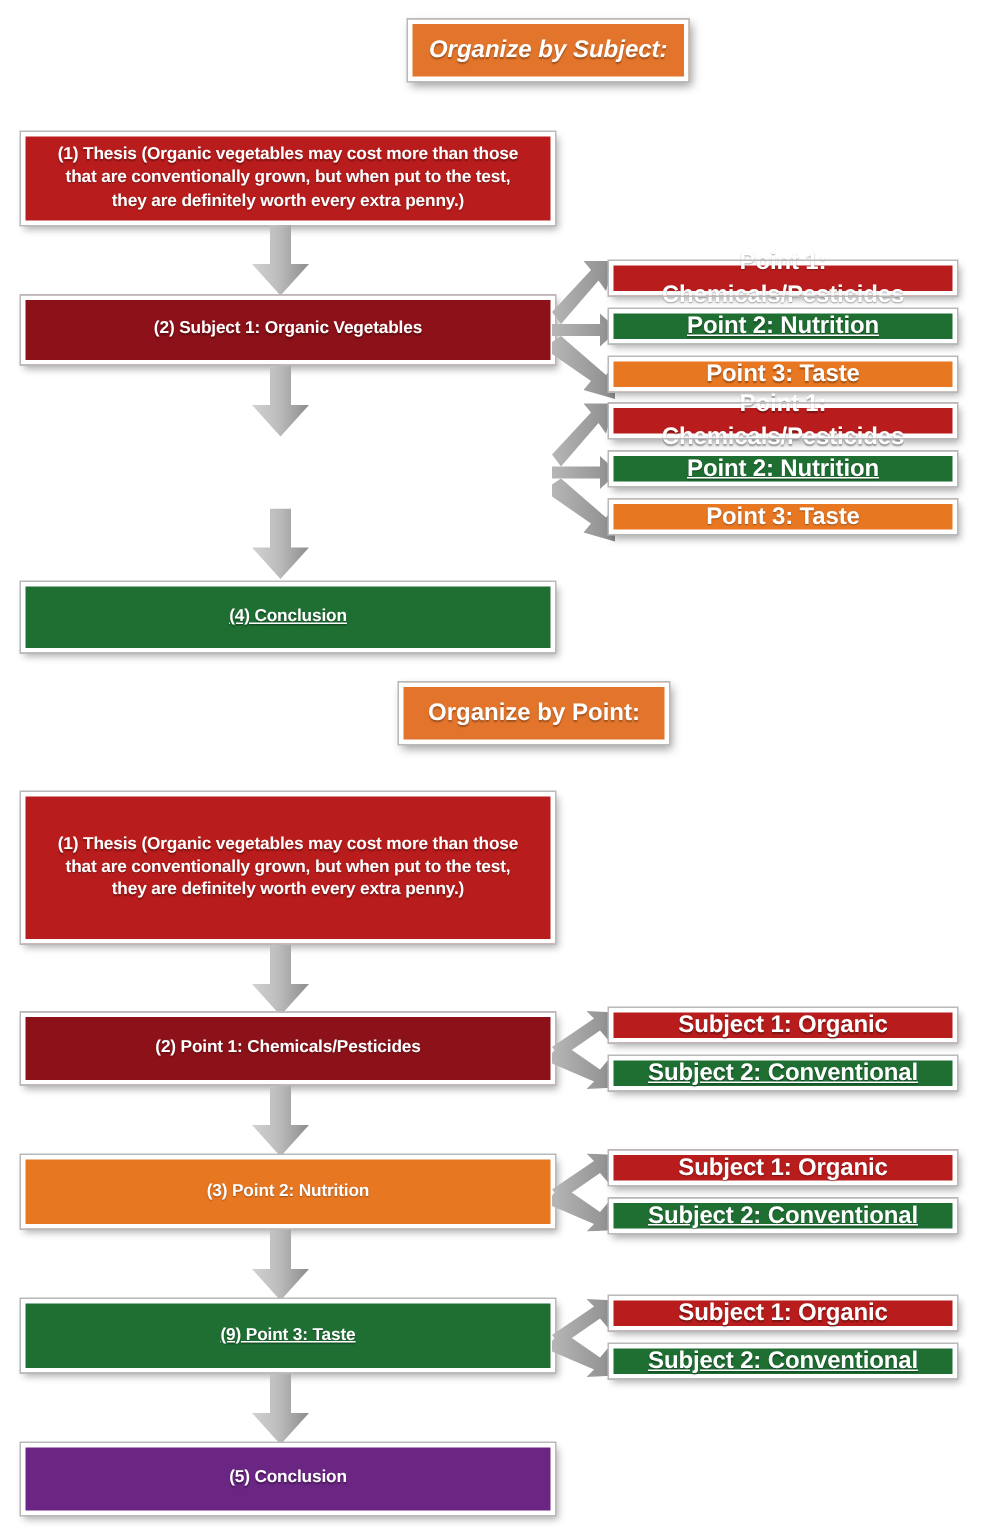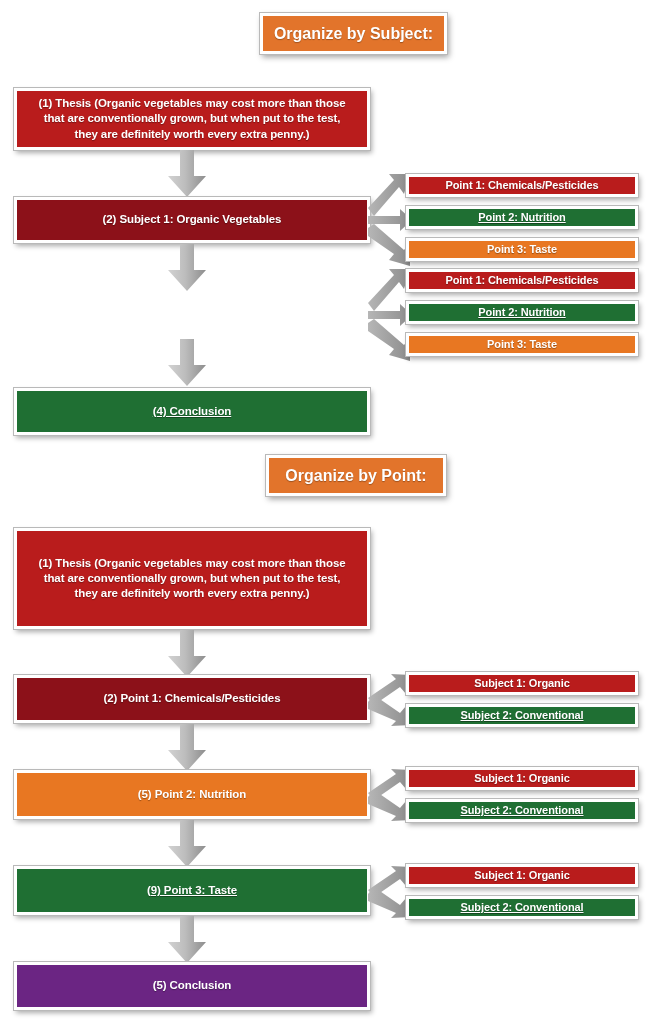--- a/index.html
+++ b/index.html
@@ -58,28 +58,28 @@
   
   .down-arrow { position: absolute; }
   .down-arrow svg { display: block; }
 
   
   .fan { position: absolute; }
   .fan svg { display: block; }
 
   .main-text { font-size: 11.5px; padding: 0 14px; }
   .thesis-text { font-size: 11.5px; padding: 0 16px; }
-  .side-text { font-size: 11px; padding: 0 8px; }
+  .side-text { font-size: 16px; padding: 0 8px; }
 </style>
 </head>
 <body>
 
 <div class="canvas">
 
-  <div class="header-pill" style="left:260px; top:13px; width:187px; height:41px;">Organize by Subject:</div>
+  <div class="header-pill" style="left:272px; top:13px; width:187px; height:41px;font-style:italic;">Organize by Subject:</div>
 
   <div class="box navy thesis-text" style="left:14px; top:88px; width:356px; height:62px;">(1) Thesis (Organic vegetables may cost more than those that are conventionally grown, but when put to the test, they are definitely worth every extra penny.)</div>
 
   <div class="down-arrow" style="left:166px; top:150px; width:42px; height:48px;">
     <svg width="42" height="48" viewBox="0 0 42 48">
       <defs>
           <linearGradient id="ga1" x1="0" y1="0" x2="1" y2="0">
         <stop offset="0" stop-color="#d2d2d2"></stop>
             <stop offset="0.45" stop-color="#bdbdbd"></stop>
         <stop offset="1" stop-color="#8d8d8d"></stop>
@@ -163,21 +163,21 @@
 
   <div class="box navy side-text" style="left:406px; top:672px; width:232px; height:23px;">Subject 1: Organic</div>
   <div class="box green side-text" style="left:406px; top:704px; width:232px; height:23px;">Subject 2: Conventional</div>
 
   <div class="down-arrow" style="left:166px; top:724px; width:42px; height:48px;">
     <svg width="42" height="48" viewBox="0 0 42 48">
       <polygon points="14,0 28,0 28,26 40,26 21,47 2,26 14,26" fill="url(#ga1)"></polygon>
     </svg>
   </div>
 
-  <div class="box orange main-text" style="left:14px; top:770px; width:356px; height:49px;">(5) Point 2: Nutrition</div>
+  <div class="box orange main-text" style="left:14px; top:770px; width:356px; height:49px;">(3) Point 2: Nutrition</div>
 
   <div class="fan" style="left:366px; top:769px; width:46px; height:52px;">
     <svg width="46" height="52" viewBox="0 0 46 52">
       <polygon points="2,24 30,5 25,0 45,1 40,20 34,13 8,31" fill="url(#fg2)"></polygon>
       <polygon points="2,28 8,21 34,39 40,32 45,51 25,52 30,47 2,35" fill="url(#fg2)"></polygon>
     </svg>
   </div>
 
   <div class="box navy side-text" style="left:406px; top:767px; width:232px; height:23px;">Subject 1: Organic</div>
   <div class="box green side-text" style="left:406px; top:799px; width:232px; height:23px;">Subject 2: Conventional</div>

